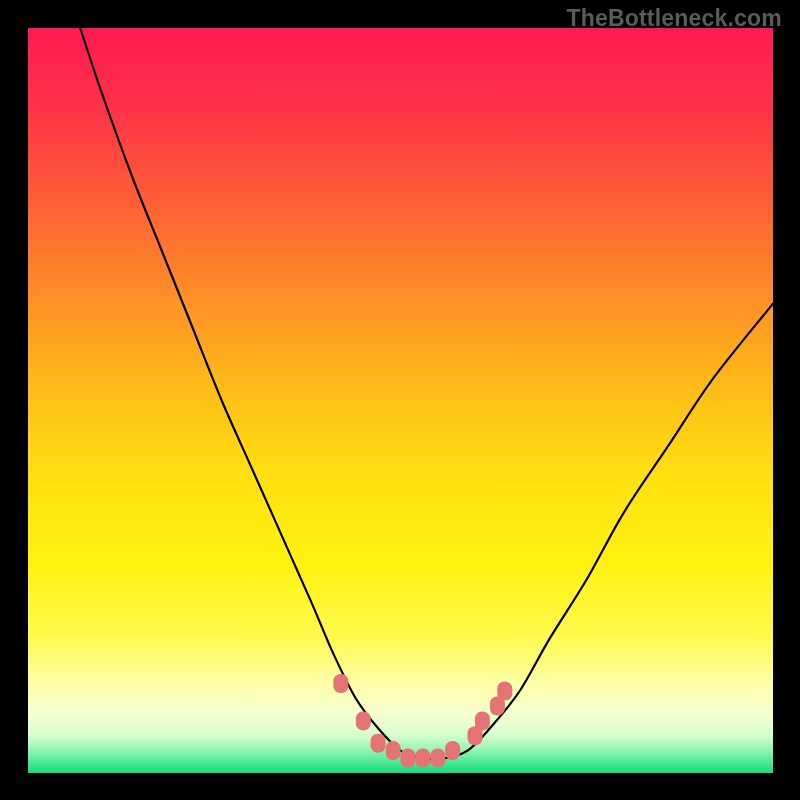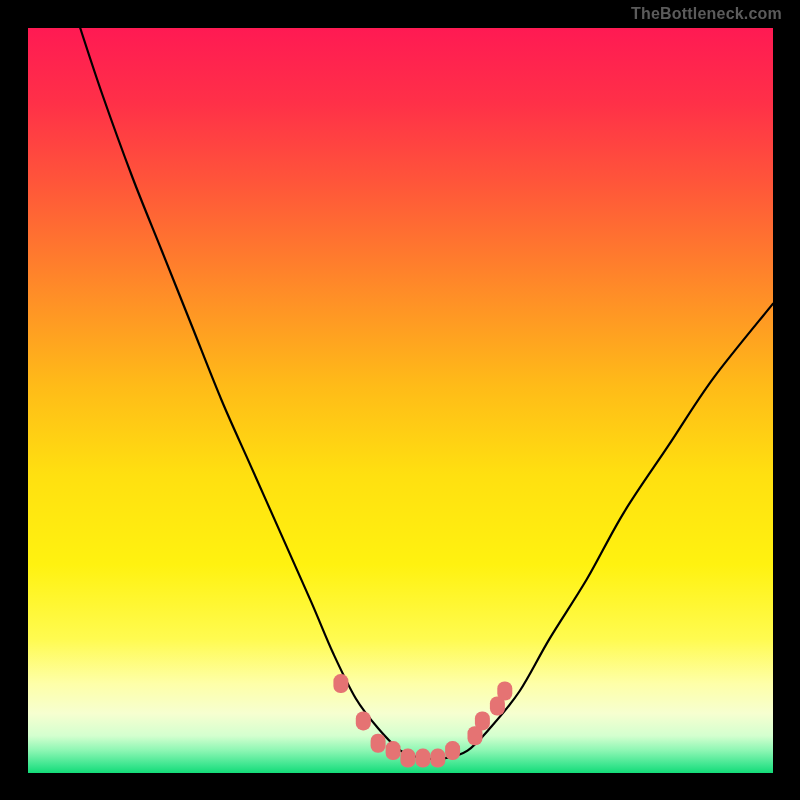--- a/index.html
+++ b/index.html
@@ -28,21 +28,21 @@
     left: 0;
     top: 0;
     width: 100%;
     height: 100%;
   }
   .watermark {
     position: absolute;
     top: 5px;
     right: 18px;
     font-family: Arial, Helvetica, sans-serif;
-    font-size: 16px;
+    font-size: 23px;
     font-weight: bold;
     color: #5b5b5b;
     letter-spacing: 0.2px;
   }
   .curve-svg {
     position: absolute;
     left: 0;
     top: 0;
     width: 100%;
     height: 100%;

